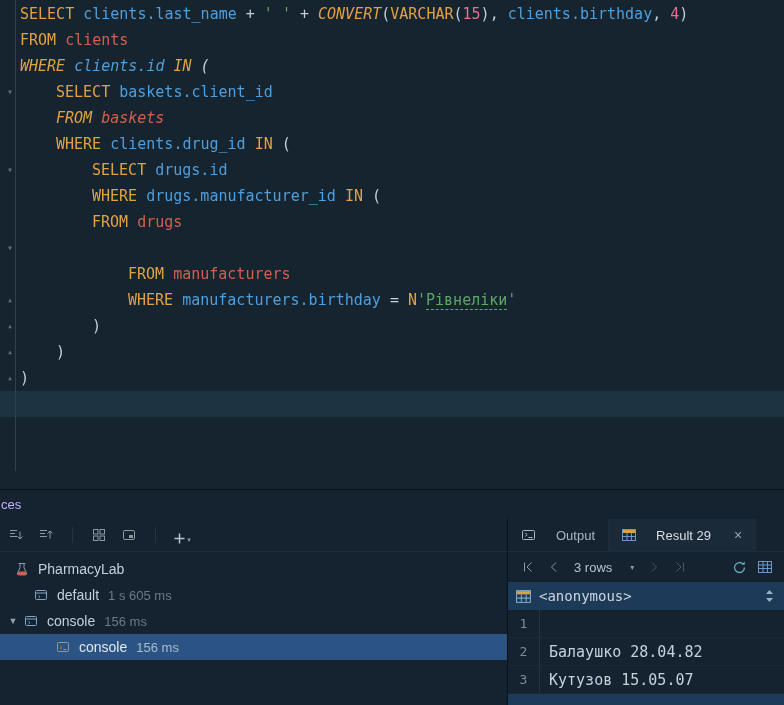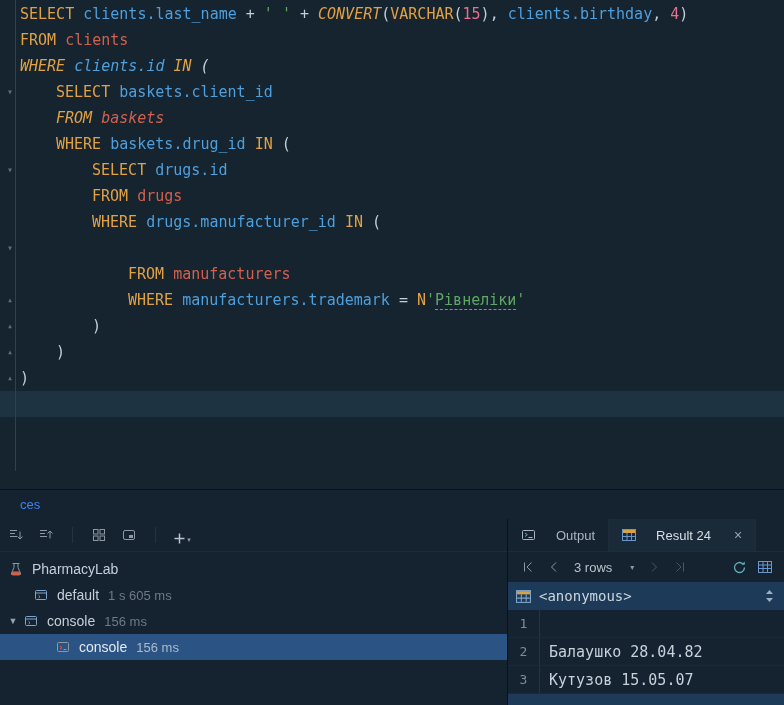--- a/index.html
+++ b/index.html
@@ -27,22 +27,22 @@
   .tk-kw{color:var(--kw)} .tk-id{color:var(--id)} .tk-tbl{color:var(--tbl)}
   .tk-str{color:var(--str)} .tk-num{color:var(--num)} .tk-pl{color:var(--pl)}
   .tk-fn{color:var(--kw);font-style:italic}
   .tk-typo{color:var(--str);border-bottom:1px dashed var(--str)}
   .gutter-divider{position:absolute;left:15px;top:0;height:471px;width:1px;
                   background:var(--gutter-line);pointer-events:none}
 
   
   .bottom{position:absolute;left:0;right:0;top:489px;bottom:0;background:var(--panel-bg);
           border-top:1px solid var(--border-dark);display:flex;flex-direction:column}
-  .panel-title{height:29px;flex:0 0 29px;display:flex;align-items:center;padding-left:20px;
-               color:#3b82f6;font-size:13px}
+  .panel-title{height:29px;flex:0 0 29px;display:flex;align-items:center;padding-left:1px;
+               color:#c4b5fd;font-size:13px}
   .panel-main{flex:1;display:flex;min-height:0}
   .left-pane{flex:0 0 508px;width:508px;border-right:1px solid var(--border-dark);
              display:flex;flex-direction:column;min-height:0}
   .right-pane{flex:1;display:flex;flex-direction:column;min-width:0;position:relative}
 
   
   .left-toolbar{height:33px;flex:0 0 33px;display:flex;align-items:center;gap:10px;
                 padding-left:6px;border-bottom:1px solid var(--border-soft)}
   .tb-btn{width:20px;height:20px;display:flex;align-items:center;justify-content:center;
           color:var(--icon-stroke);cursor:default}
@@ -96,27 +96,27 @@
 </head>
 <body>
 
 <div class="editor">
   <div class="code-area">
       <div class="code-line"><span class="gut"></span><span class="code-text" style="padding-left: 0px;"><span class="tk-kw">SELECT</span><span class="tk-pl"> </span><span class="tk-id">clients.last_name</span><span class="tk-pl"> + </span><span class="tk-str">' '</span><span class="tk-pl"> + </span><span class="tk-fn">CONVERT</span><span class="tk-pl">(</span><span class="tk-kw">VARCHAR</span><span class="tk-pl">(</span><span class="tk-num">15</span><span class="tk-pl">)</span><span class="tk-pl">, </span><span class="tk-id">clients.birthday</span><span class="tk-pl">, </span><span class="tk-num">4</span><span class="tk-pl">)</span></span></div>
       <div class="code-line"><span class="gut"></span><span class="code-text" style="padding-left: 0px;"><span class="tk-kw">FROM</span><span class="tk-pl"> </span><span class="tk-tbl">clients</span></span></div>
       <div class="code-line"><span class="gut"></span><span class="code-text" style="padding-left: 0px; font-style: italic;"><span class="tk-kw">WHERE</span><span class="tk-pl"> </span><span class="tk-id">clients.id</span><span class="tk-pl"> </span><span class="tk-kw">IN</span><span class="tk-pl"> (</span></span></div>
       <div class="code-line"><span class="gut">▾</span><span class="code-text" style="padding-left: 36px;"><span class="tk-kw">SELECT</span><span class="tk-pl"> </span><span class="tk-id">baskets.client_id</span></span></div>
       <div class="code-line"><span class="gut"></span><span class="code-text" style="padding-left: 36px; font-style: italic;"><span class="tk-kw">FROM</span><span class="tk-pl"> </span><span class="tk-tbl">baskets</span></span></div>
-      <div class="code-line"><span class="gut"></span><span class="code-text" style="padding-left: 36px;"><span class="tk-kw">WHERE</span><span class="tk-pl"> </span><span class="tk-id">baskets.drug_id</span><span class="tk-pl"> </span><span class="tk-kw">IN</span><span class="tk-pl"> (</span></span></div>
+      <div class="code-line"><span class="gut"></span><span class="code-text" style="padding-left: 36px;"><span class="tk-kw">WHERE</span><span class="tk-pl"> </span><span class="tk-id">clients.drug_id</span><span class="tk-pl"> </span><span class="tk-kw">IN</span><span class="tk-pl"> (</span></span></div>
       <div class="code-line"><span class="gut">▾</span><span class="code-text" style="padding-left: 72px; text-align: center;"><span class="tk-kw">SELECT</span><span class="tk-pl"> </span><span class="tk-id">drugs.id</span></span></div>
+      <div class="code-line"><span class="gut"></span><span class="code-text" style="padding-left: 72px;"><span class="tk-kw">WHERE</span><span class="tk-pl"> </span><span class="tk-id">drugs.manufacturer_id</span><span class="tk-pl"> </span><span class="tk-kw">IN</span><span class="tk-pl"> (</span></span></div>
       <div class="code-line"><span class="gut"></span><span class="code-text" style="padding-left: 72px;"><span class="tk-kw">FROM</span><span class="tk-pl"> </span><span class="tk-tbl">drugs</span></span></div>
-      <div class="code-line"><span class="gut"></span><span class="code-text" style="padding-left: 72px;"><span class="tk-kw">WHERE</span><span class="tk-pl"> </span><span class="tk-id">drugs.manufacturer_id</span><span class="tk-pl"> </span><span class="tk-kw">IN</span><span class="tk-pl"> (</span></span></div>
       <div class="code-line"><span class="gut">▾</span></div>
       <div class="code-line"><span class="gut"></span><span class="code-text" style="padding-left: 108px;"><span class="tk-kw">FROM</span><span class="tk-pl"> </span><span class="tk-tbl">manufacturers</span></span></div>
-      <div class="code-line"><span class="gut">▴</span><span class="code-text" style="padding-left: 108px;"><span class="tk-kw">WHERE</span><span class="tk-pl"> </span><span class="tk-id">manufacturers.trademark</span><span class="tk-pl"> = </span><span class="tk-kw">N</span><span class="tk-str">'</span><span class="tk-typo">Рівнеліки</span><span class="tk-str">'</span></span></div>
+      <div class="code-line"><span class="gut">▴</span><span class="code-text" style="padding-left: 108px;"><span class="tk-kw">WHERE</span><span class="tk-pl"> </span><span class="tk-id">manufacturers.birthday</span><span class="tk-pl"> = </span><span class="tk-kw">N</span><span class="tk-str">'</span><span class="tk-typo">Рівнеліки</span><span class="tk-str">'</span></span></div>
       <div class="code-line"><span class="gut">▴</span><span class="code-text" style="padding-left: 72px;"><span class="tk-pl">)</span></span></div>
       <div class="code-line"><span class="gut">▴</span><span class="code-text" style="padding-left: 36px;"><span class="tk-pl">)</span></span></div>
       <div class="code-line"><span class="gut">▴</span><span class="code-text" style="padding-left: 0px;"><span class="tk-pl">)</span></span></div>
       <div class="code-line caret"><span class="gut"></span><span class="code-text" style="padding-left: 0px;"></span></div>
     </div>
   <div class="gutter-divider"></div>
 </div>
 
 <div class="bottom">
   <div class="panel-title">ces</div>
@@ -154,21 +154,21 @@
         </span>
         <span class="tb-sep"></span>
         <span class="tb-btn plus-btn">
           <svg width="13" height="13" viewBox="0 0 13 13">
               <path d="M6.5 1.5v10M1.5 6.5h10" stroke="currentColor" stroke-width="1.5" fill="none"></path>
             </svg>
           <span class="dd">▾</span>
         </span>
       </div>
       <div class="tree">
-          <div class="tree-row" style="padding-left: 8px;">
+          <div class="tree-row" style="padding-left: 14px;">
             <span class="t-icon">
               <svg width="14" height="14" viewBox="0 0 14 14">
                 <path d="M3.5 1.5h7" stroke="#8d98a1" fill="none"></path>
                 <path d="M5 1.5v4L2.6 11a1.4 1.4 0 0 0 1.3 1.9h6.2a1.4 1.4 0 0 0 1.3-1.9L9 5.5v-4" stroke="#8d98a1" fill="none"></path>
                 <path d="M3.6 9.5h6.8l.9 2.2a.9.9 0 0 1-.8 1.2H3.5a.9.9 0 0 1-.8-1.2z" fill="#d2604e"></path>
               </svg>
             </span>
             <span>PharmacyLab</span>
           </div>
           <div class="tree-row" style="padding-left: 33px;">
@@ -221,21 +221,21 @@
           <span>Output</span>
         </div>
         <div class="tab active">
           <span>
             <svg width="14" height="12" viewBox="0 0 14 12">
                 <rect x="0.5" y="0.5" width="13" height="11" fill="none" stroke="#6a96c8"></rect>
                 <rect x="1" y="1" width="12" height="3" fill="#d8a441"></rect>
                 <path d="M5 4v7M9.5 4v7M1 7.5h12" stroke="#6a96c8" fill="none"></path>
               </svg>
           </span>
-          <span>Result 24</span>
+          <span>Result 29</span>
           <span class="tab-close">×</span>
         </div>
         <div class="tabs-filler"></div>
       </div>
 
       <div class="pager-row">
         <span class="pg-btn">
           <svg width="14" height="14" viewBox="0 0 14 14">
               <path d="M3.5 2.5v9" stroke="currentColor" fill="none"></path>
               <path d="M10.5 2.5 6 7l4.5 4.5" stroke="currentColor" fill="none"></path>

